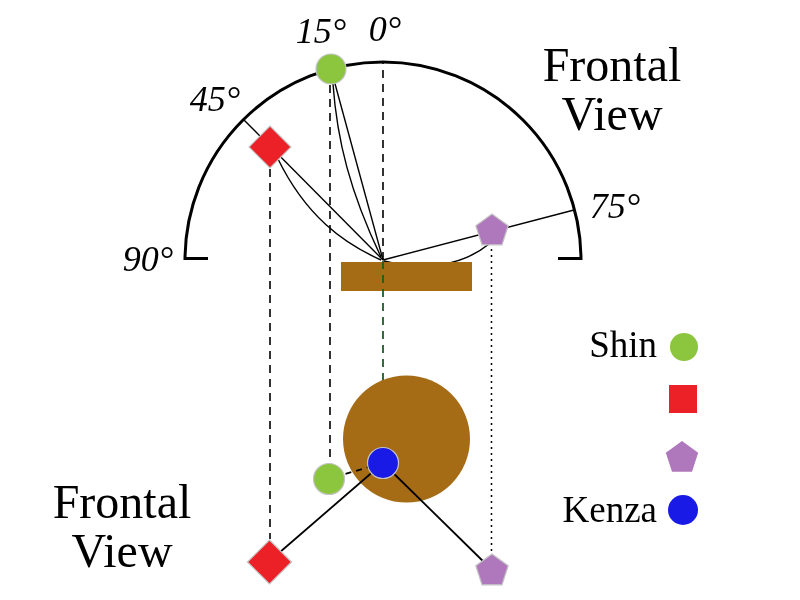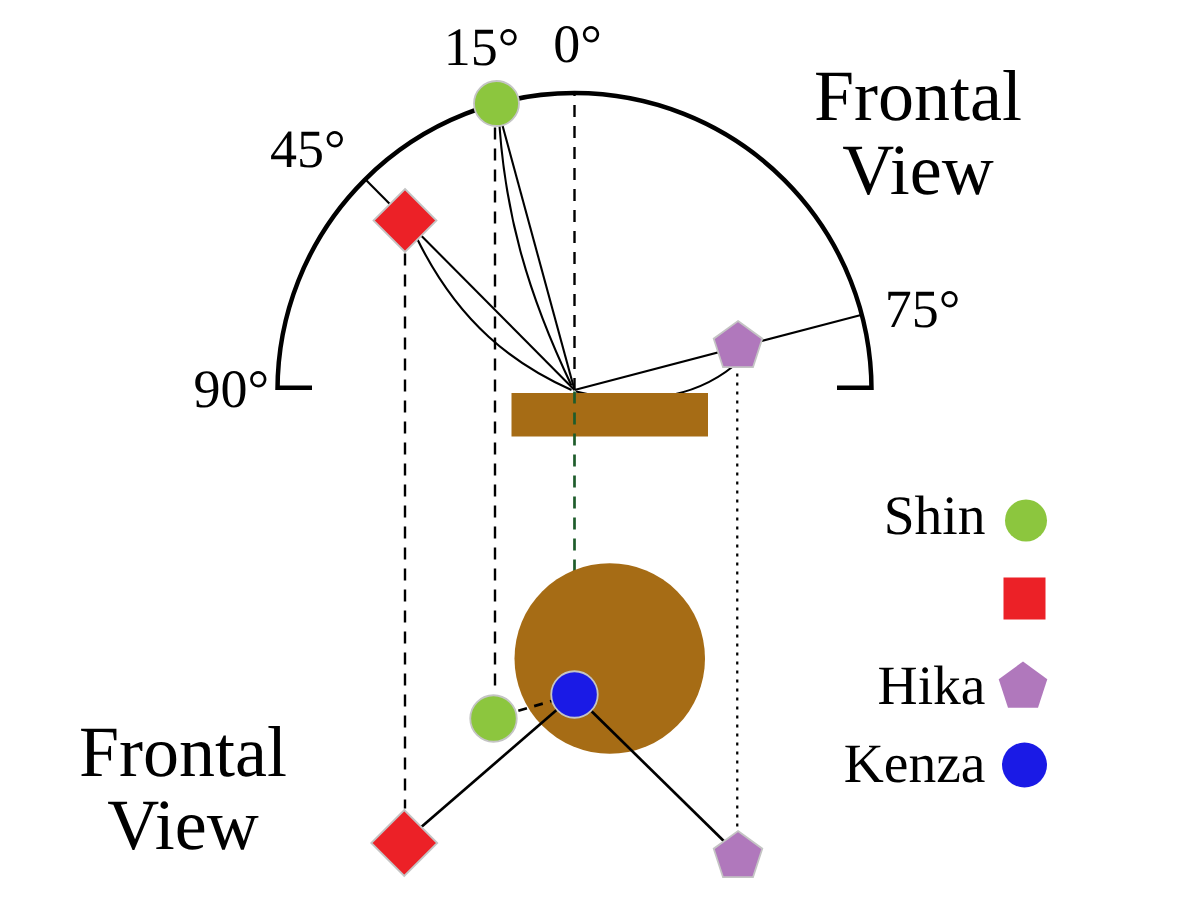--- a/index.html
+++ b/index.html
@@ -6,21 +6,21 @@
   .stage{
     position:relative;
     width:800px;height:600px;
     background:#ffffff;
     overflow:hidden;
     font-family:"Liberation Serif", serif;
     color:#000;
   }
   .stage svg{position:absolute;left:0;top:0;}
   .label{position:absolute;white-space:pre;}
-  .angle-label{font-size:36px;line-height:36px;}
+  .angle-label{font-size:36px;line-height:36px;font-style:italic;}
   .view-title{font-size:48px;line-height:49px;text-align:center;white-space:normal;}
   .legend-label{font-size:37px;line-height:37px;text-align:right;width:200px;font-family:Liberation Serif, serif;}
 </style>
 </head>
 <body>
 
 <div class="stage">
 
   <svg width="800" height="600" viewBox="0 0 800 600">
 
@@ -60,24 +60,23 @@
     <circle cx="383" cy="463" r="15.5" stroke="#c4c4c4" stroke-width="1.2" fill="#1A1AE6"></circle>
 
     <circle cx="684" cy="347" r="14" fill="#8CC63E"></circle>
     <rect x="669" y="385" width="28" height="28" fill="#EC2127"></rect>
     <polygon points="682,441 698.2,452.8 692,471.8 672,471.8 665.8,452.8" fill="#B078BC"></polygon>
     <circle cx="683" cy="510" r="15" fill="#1A1AE6"></circle>
   </svg>
 
   <div class="label angle-label" style="left:360px;top:11px;width:50px;text-align:center;">0°</div>
   <div class="label angle-label" style="left:286px;top:13px;width:70px;text-align:center;">15°</div>
-  <div class="label angle-label" style="left:180px;top:81px;width:70px;">45°</div>
+  <div class="label angle-label" style="left:180px;top:81px;width:70px;text-align:center;">45°</div>
   <div class="label angle-label" style="left:575px;top:188px;width:80px;text-align:center;">75°</div>
-  <div class="label angle-label" style="left:129px;top:241px;width:70px;">90°</div>
+  <div class="label angle-label" style="left:113px;top:241px;width:70px;text-align:center;">90°</div>
 
   <div class="label view-title" style="left:532px;top:40px;width:160px;">Frontal View</div>
   <div class="label view-title" style="left:32px;top:477px;width:180px;">Frontal View</div>
 
   <div class="label legend-label" style="left:457px;top:326px;">Shin</div>
-  <div class="label legend-label" style="left:457px;top:439px;">Hika</div>
   <div class="label legend-label" style="left:457px;top:491px;">Kenza</div>
 
 </div>
 
 </body></html>

